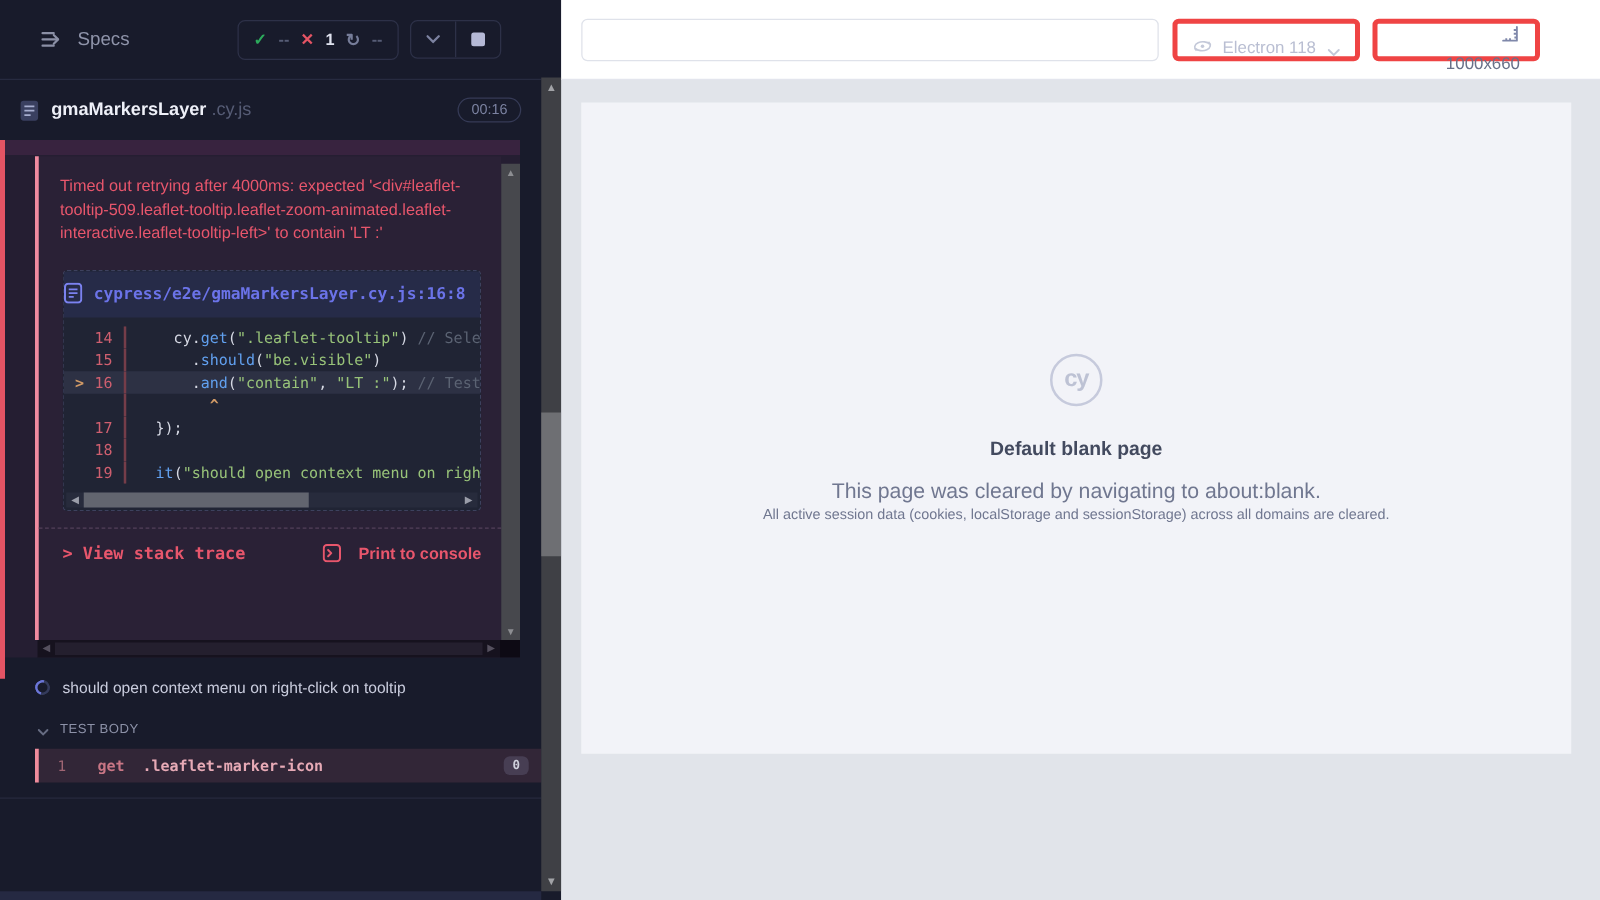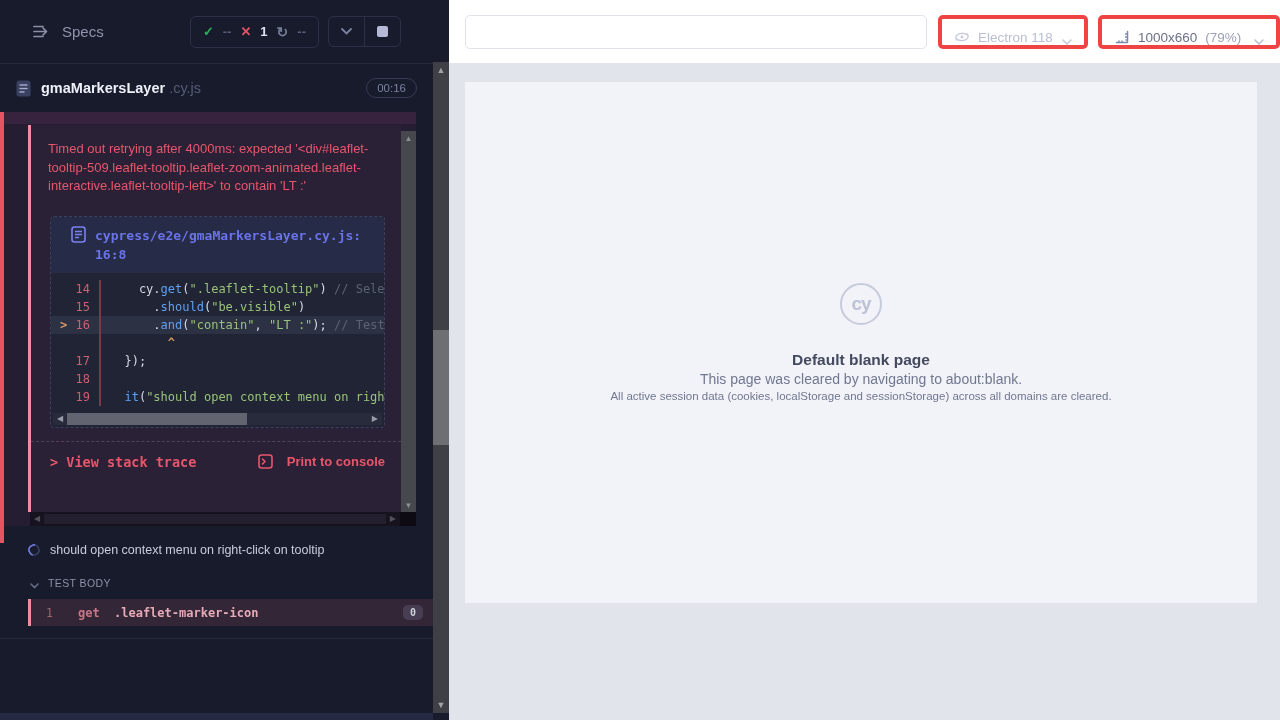--- a/index.html
+++ b/index.html
@@ -37,21 +37,21 @@
   .attempt-toprow { position:absolute; left:0; top:0; width:100%; height:12px; background:#38233f; }
   .fail-strip { position:absolute; left:0; top:112px; width:4px; height:431px; background:#e45464; }
 
   .error-box { position:absolute; left:24px; top:13px; right:15px; bottom:14px;
     border-left:3px solid #f08ba0; background:#2a2136; }
   .error-msg { padding:15px 16px 10px 17px; color:#e8566c; font-size:13px; line-height:18.5px;
     word-wrap:break-word; overflow-wrap:break-word; }
 
   .code-frame { margin:10px 16px 0 19px; border:1px dashed #3d415e; border-radius:4px;
     background:#202434; overflow:hidden; }
-  .cf-header { background:#262b48; padding:9px 20px; display:flex; gap:9px; align-items:flex-start; }
+  .cf-header { background:#262b48; padding:9px 0; display:flex; gap:9px; align-items:flex-start; }
   .cf-file { color:#6b73e8; font-size:13px; font-weight:bold; word-break:break-all; line-height:19px; }
   .cf-body { padding:7px 0 4px; font-size:12px; line-height:18px; }
   .cf-row { display:flex; height:18px; white-space:pre; overflow:hidden; }
   .cf-row.hl { background:#2d3144; }
   .cf-ln { width:48px; flex:0 0 48px; text-align:right; padding-right:9px; color:#cf5f6f; position:relative; }
   .cf-marker { position:absolute; left:9px; color:#d19a66; font-weight:bold; }
   .cf-bar { flex:0 0 2px; background:#753d49; }
   .cf-code { padding-left:9px; color:#d6d9e4; }
   .tok-plain { color:#d6d9e4; } .tok-fn { color:#61a0ef; } .tok-str { color:#98c379; }
   .tok-comment { color:#5b6373; } .tok-caret { color:#d19a66; font-weight:bold; }
@@ -94,31 +94,31 @@
   .left-hscroll { position:absolute; left:0; bottom:0; width:433px; height:7px; background:#252942; }
 
   
   .right-header { position:absolute; left:449px; top:0; width:831px; height:64px; background:#ffffff;
     border-bottom:1px solid #e3e5ed; }
   .url-input { position:absolute; left:16px; top:15px; width:462px; height:34px;
     border:1px solid #dfe2ea; border-radius:5px; background:#fff; font-size:13px; color:#4a5068; padding:0 12px; outline:none; }
   .hdr-select { position:absolute; top:15px; height:34px; border:4px solid #ef4444; border-radius:5px;
     display:flex; align-items:flex-end; gap:8px; padding:0 12px; background:#fff; cursor:pointer; }
   .browser-select { left:489px; width:150px; color:#b9bed2; font-size:13.5px; }
-  .viewport-select { left:649px; width:182px; font-size:13.5px; }
+  .viewport-select { left:649px; width:134px; font-size:13.5px;flex-direction:column; }
   .vp-size { color:#6a7189; } .vp-scale { color:#9ba1b6; }
 
   .stage { position:absolute; left:449px; top:64px; width:831px; height:656px; background:#e1e4ea; }
   .app-frame { position:absolute; left:16px; top:18px; width:792px; height:521px; background:#f2f3f8; }
   .blank-wrap { padding-top:201px; text-align:center; }
   .cy-logo { width:42px; height:42px; margin:0 auto; border:2.5px solid #c6cadc; border-radius:50%;
     display:flex; align-items:center; justify-content:center; color:#bdc2d4;
     font-size:19px; font-weight:bold; letter-spacing:-1px; }
   .blank-title { margin-top:26px; font-size:15.5px; font-weight:bold; color:#434a5f; }
-  .blank-line { margin-top:2px; font-size:14px; color:#707790; }
+  .blank-line { margin-top:14px; font-size:17px; color:#707790; }
   .blank-line2 { margin-top:3px; font-size:11.5px; color:#707790; }
 
   svg { display:block; }
 </style>
 </head>
 <body>
 
 <div class="left-panel">
 
   <div class="reporter-header">

